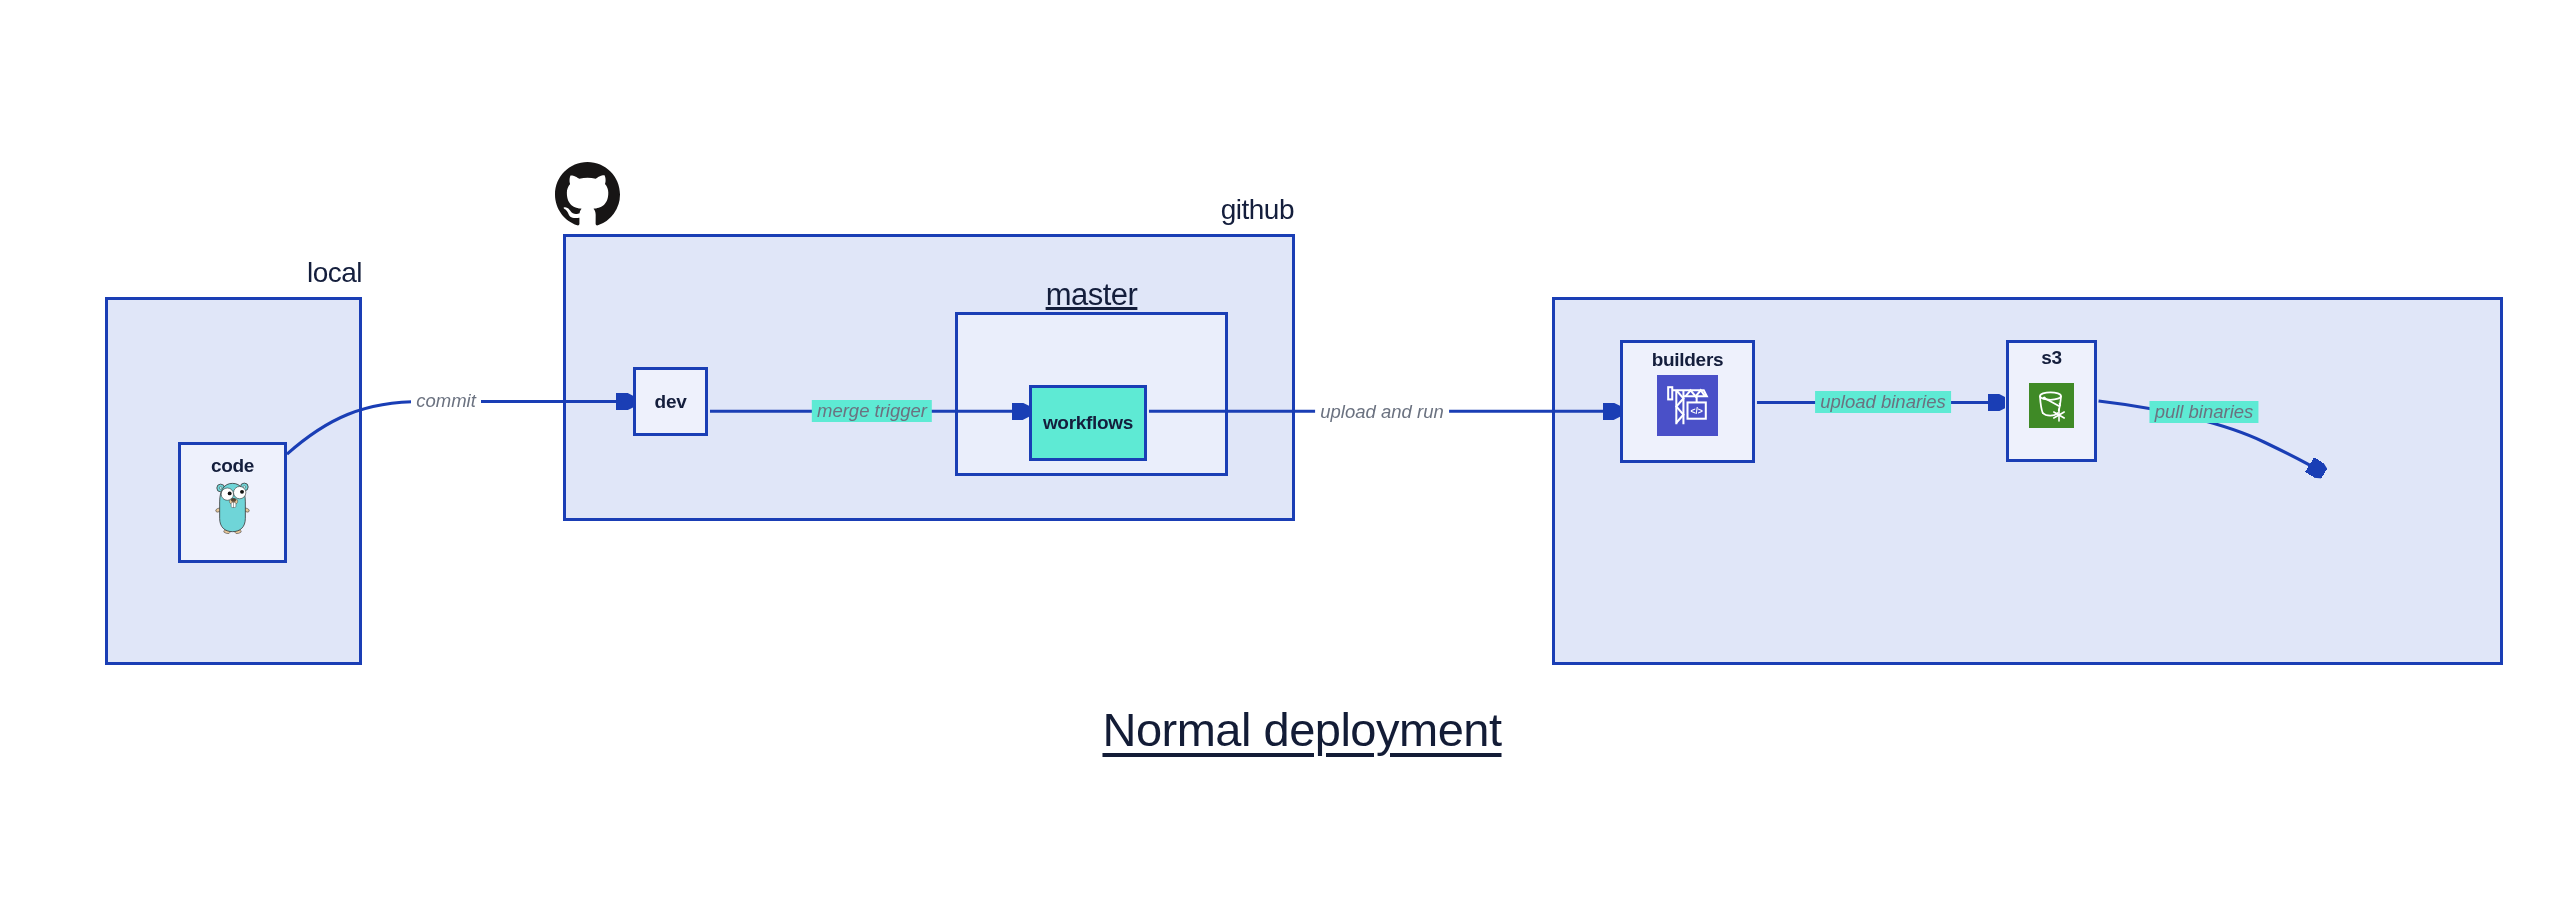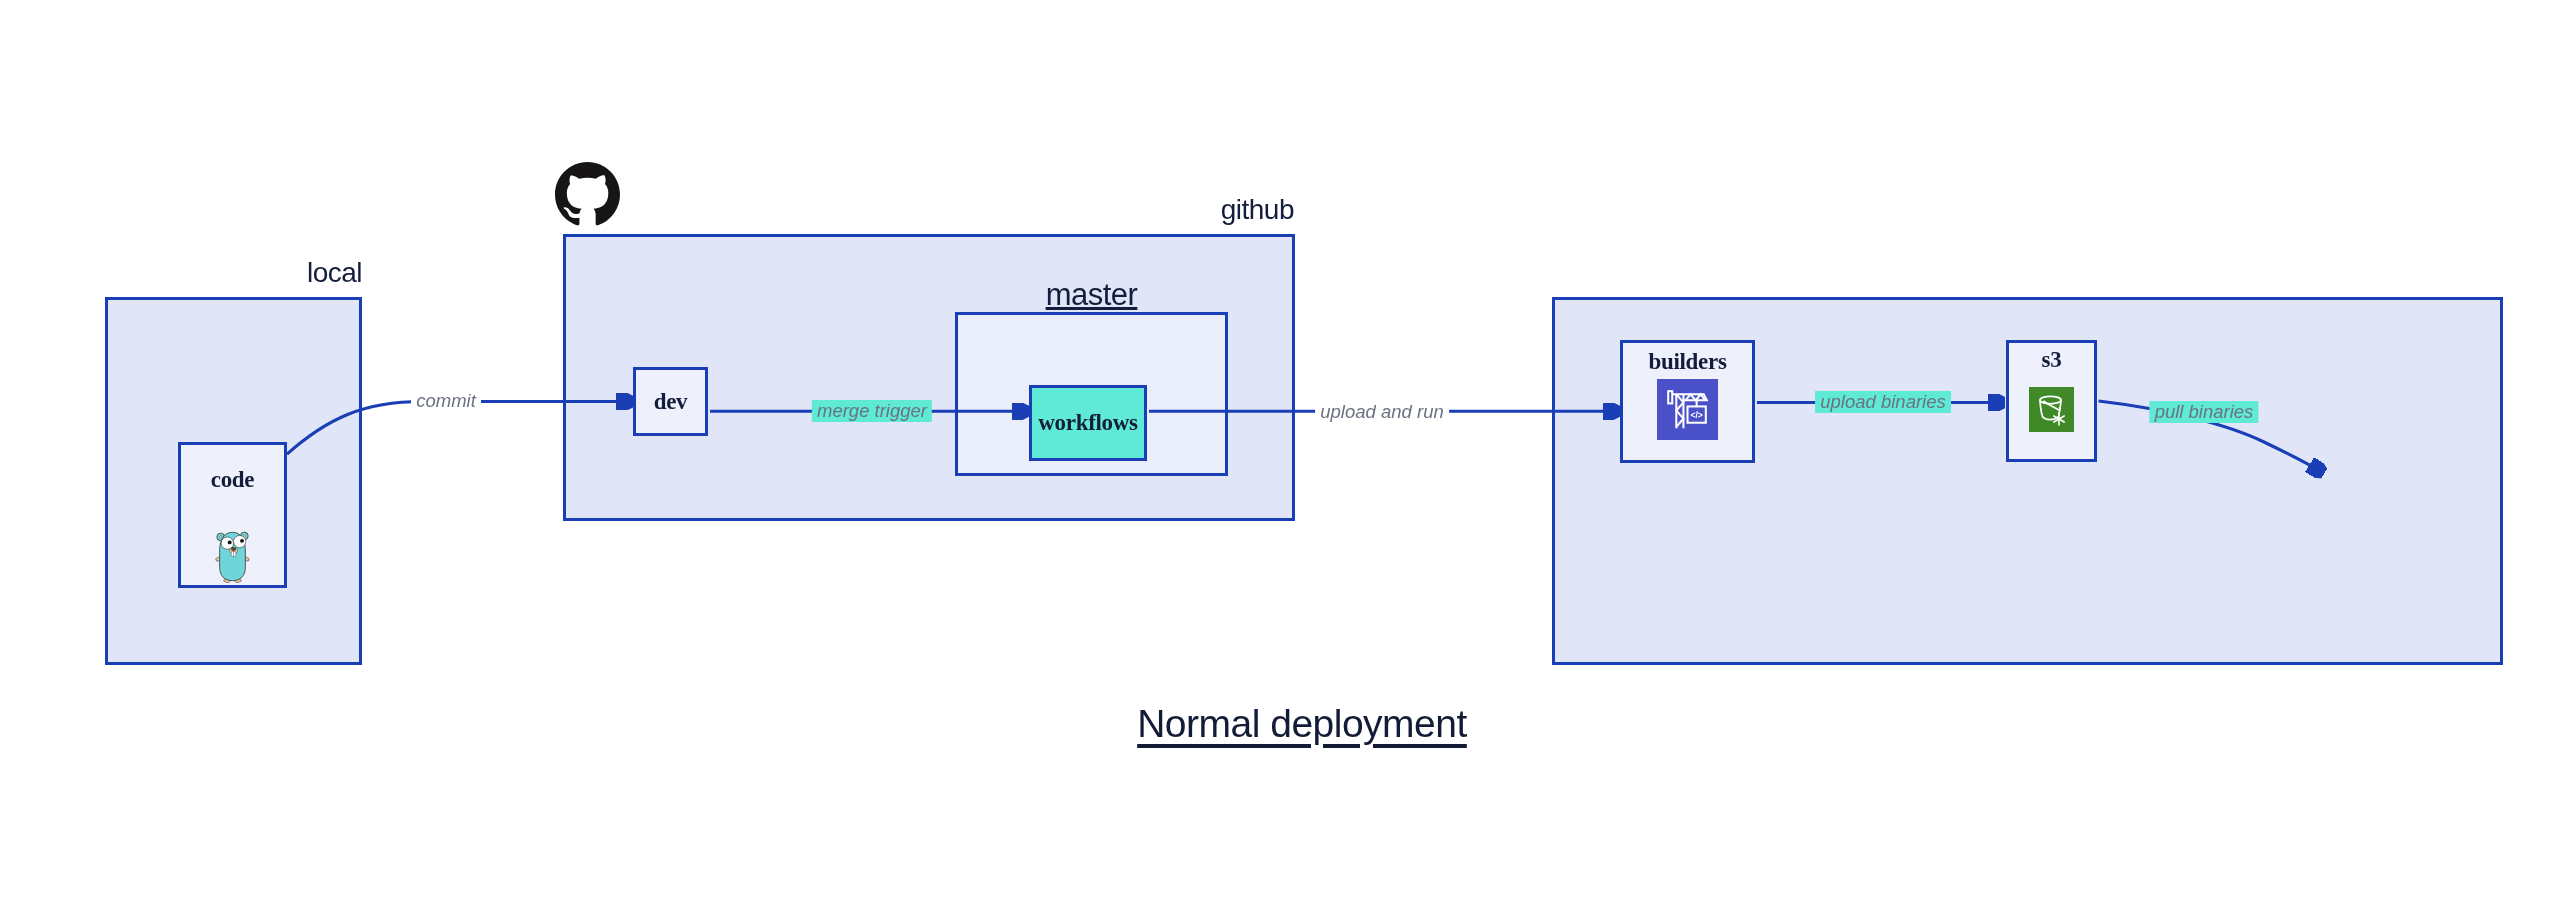--- a/index.html
+++ b/index.html
@@ -5,32 +5,32 @@
   html,body{margin:0;padding:0;background:#ffffff;}
   body{width:2604px;height:902px;font-family:"Liberation Sans",sans-serif;}
   .canvas{position:relative;width:2604px;height:902px;background:#ffffff;overflow:hidden;}
 
   .group{position:absolute;background:#e0e6f8;border:3.1px solid #1a3eb5;box-sizing:border-box;z-index:1;}
   .group-label{position:absolute;font-size:28px;color:#141e3c;letter-spacing:-0.5px;z-index:1;white-space:nowrap;}
 
   .node{position:absolute;background:#eef1fc;border:3.1px solid #1a3eb5;box-sizing:border-box;
         display:flex;flex-direction:column;align-items:center;z-index:1;}
   .node.centered{justify-content:center;}
-  .node-label{font-size:23px;font-weight:bold;color:#141e3c;letter-spacing:-0.3px;font-family:Liberation Serif, serif;}
+  .node-label{font-size:19px;font-weight:bold;color:#141e3c;letter-spacing:-0.3px;}
 
   .edges{position:absolute;left:0;top:0;z-index:2;}
   .edges path{stroke:#1a3eb5;stroke-width:6;fill:none;}
 
   .edge-label{position:absolute;transform:translate(-50%,-50%);font-style:italic;font-size:18.5px;
               color:#6b7280;padding:0 5.2px;white-space:nowrap;z-index:3;}
   .edge-label.on-white{background:#ffffff;}
   .edge-label.on-blue{background:#5eead4;}
 
   .title{position:absolute;left:0;top:702px;width:2604px;text-align:center;z-index:1;}
-  .title span{font-size:39px;color:#131c36;letter-spacing:-0.5px;text-decoration:underline;
+  .title span{font-size:47px;color:#131c36;letter-spacing:-0.5px;text-decoration:underline;
               text-decoration-thickness:3.6px;text-underline-offset:7.2px;}
 
   .icon{display:block;}
 </style>
 </head>
 <body>
 
 <div class="canvas">
 
   <div class="group" style="left:105px;top:297px;width:257px;height:368px;"></div>
@@ -41,21 +41,21 @@
   <div class="group-label" style="left:105px;top:257px;width:257px;text-align:right;">local</div>
   <div class="group-label" style="left:1088px;top:194px;width:206px;text-align:right;">github</div>
   <div class="group-label" style="left:955px;top:277px;width:273px;text-align:center;font-size:31px;text-decoration:underline;">master</div>
 
   <span class="icon" style="position:absolute;left:555px;top:162px;z-index:1;">
     <svg width="65" height="65" viewBox="0 0 16 16">
       <path fill="#171515" fill-rule="evenodd" d="M8 0C3.58 0 0 3.58 0 8c0 3.54 2.29 6.53 5.47 7.59.4.07.55-.17.55-.38 0-.19-.01-.82-.01-1.49-2.01.37-2.53-.49-2.69-.94-.09-.23-.48-.94-.82-1.13-.28-.15-.68-.52-.01-.53.63-.01 1.08.58 1.23.82.72 1.21 1.87.87 2.33.66.07-.52.28-.87.51-1.07-1.78-.2-3.64-.89-3.64-3.95 0-.87.31-1.59.82-2.15-.08-.2-.36-1.02.08-2.12 0 0 .67-.21 2.2.82.64-.18 1.32-.27 2-.27s1.36.09 2 .27c1.53-1.04 2.2-.82 2.2-.82.44 1.1.16 1.92.08 2.12.51.56.82 1.27.82 2.15 0 3.07-1.87 3.75-3.65 3.95.29.25.54.73.54 1.48 0 1.07-.01 1.93-.01 2.2 0 .21.15.46.55.38A8.01 8.01 0 0 0 16 8c0-4.42-3.58-8-8-8z"></path>
     </svg>
   </span>
 
-  <div class="node" style="left:178px;top:442px;width:109px;height:146px;padding-top:22px;justify-content:space-between;">
+  <div class="node" style="left:178px;top:442px;width:109px;height:121px;padding-top:10px;">
     <div class="node-label">code</div>
     <span class="icon" style="margin-top:3.1px;">
       <svg width="37" height="54" viewBox="0 0 72 104">
         <g stroke="#3a3a3a" stroke-width="1.6">
           <circle cx="13" cy="15" r="7.5" fill="#6fd5d8"></circle>
           <circle cx="59" cy="13" r="7.5" fill="#6fd5d8"></circle>
           <circle cx="13" cy="15" r="2.6" fill="#bfeef0" stroke-width="0.8"></circle>
           <circle cx="59" cy="13" r="2.6" fill="#bfeef0" stroke-width="0.8"></circle>
           <ellipse cx="8.5" cy="58" rx="5.4" ry="3.4" fill="#e8c89a" stroke-width="1" transform="rotate(-25 8.5 58)"></ellipse>
           <ellipse cx="63.5" cy="58" rx="5.4" ry="3.4" fill="#e8c89a" stroke-width="1" transform="rotate(25 63.5 58)"></ellipse>

